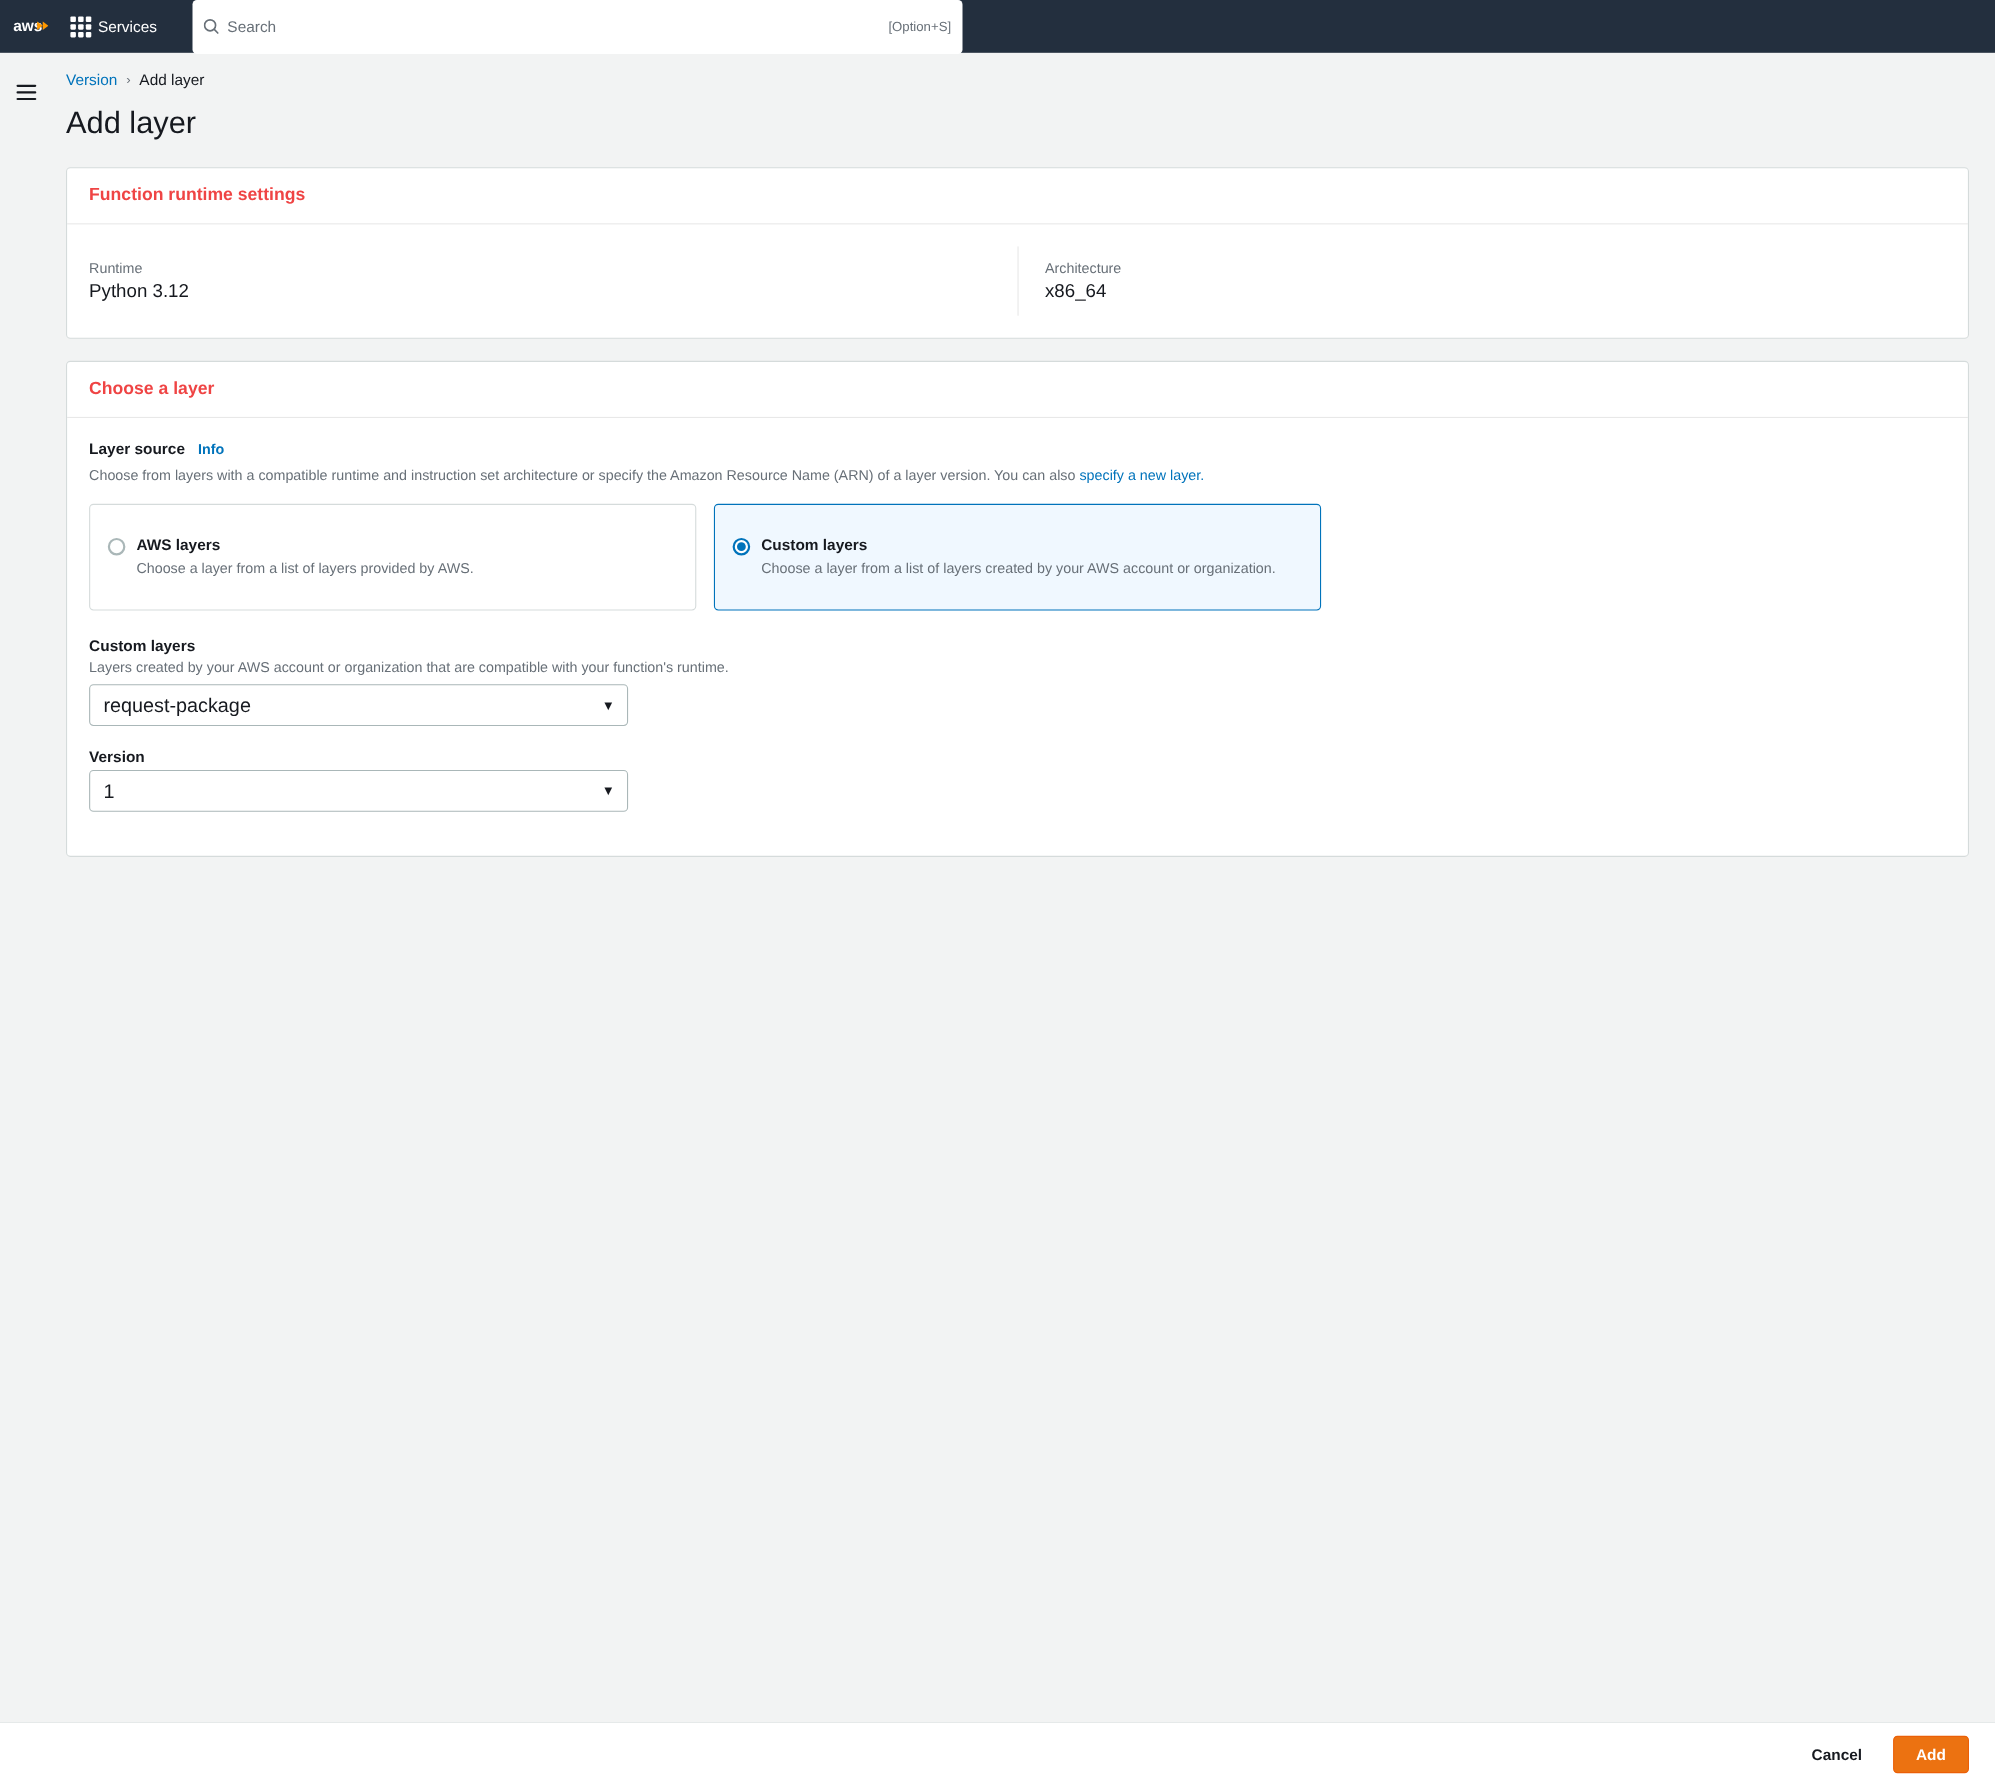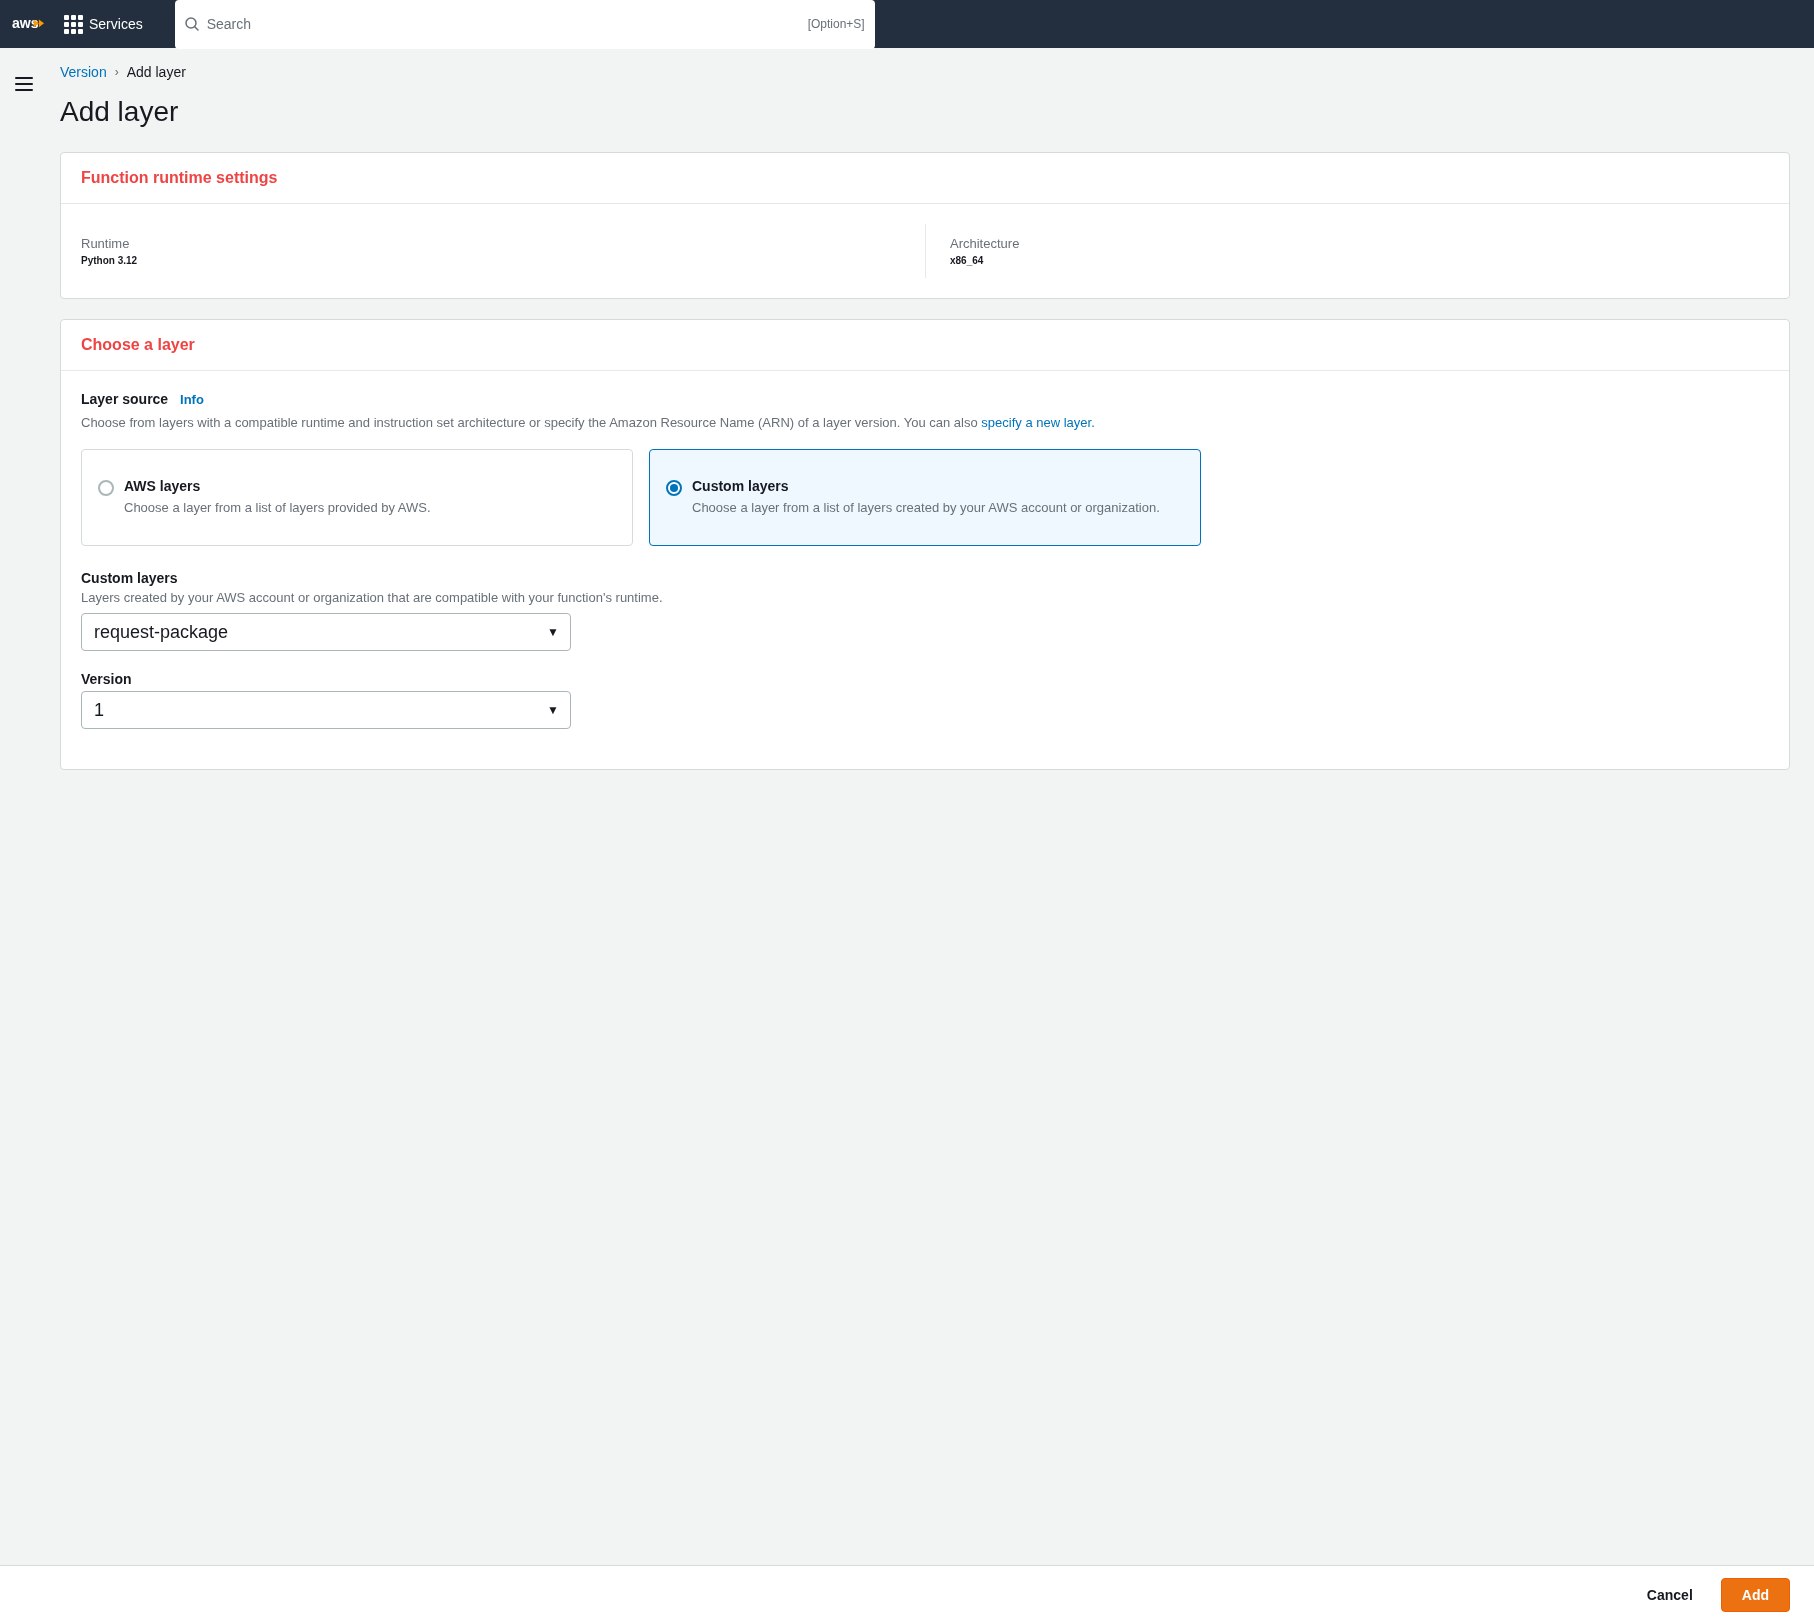--- a/index.html
+++ b/index.html
@@ -173,23 +173,23 @@
     .runtime-cell + .runtime-cell {
       border-left: 1px solid #e8e8e8;
       padding-left: 24px;
     }
     .runtime-label {
       font-size: 13px;
       color: #687078;
       margin-bottom: 4px;
     }
     .runtime-value {
-      font-size: 10px;
-      color: #16191f;
-      font-weight: 700;
+      font-size: 17px;
+      color: #16191f;
+      font-weight: 400;
     }
 
     
     .layer-source-label {
       font-size: 14px;
       font-weight: 700;
       color: #16191f;
       display: inline;
       margin-right: 8px;
     }

